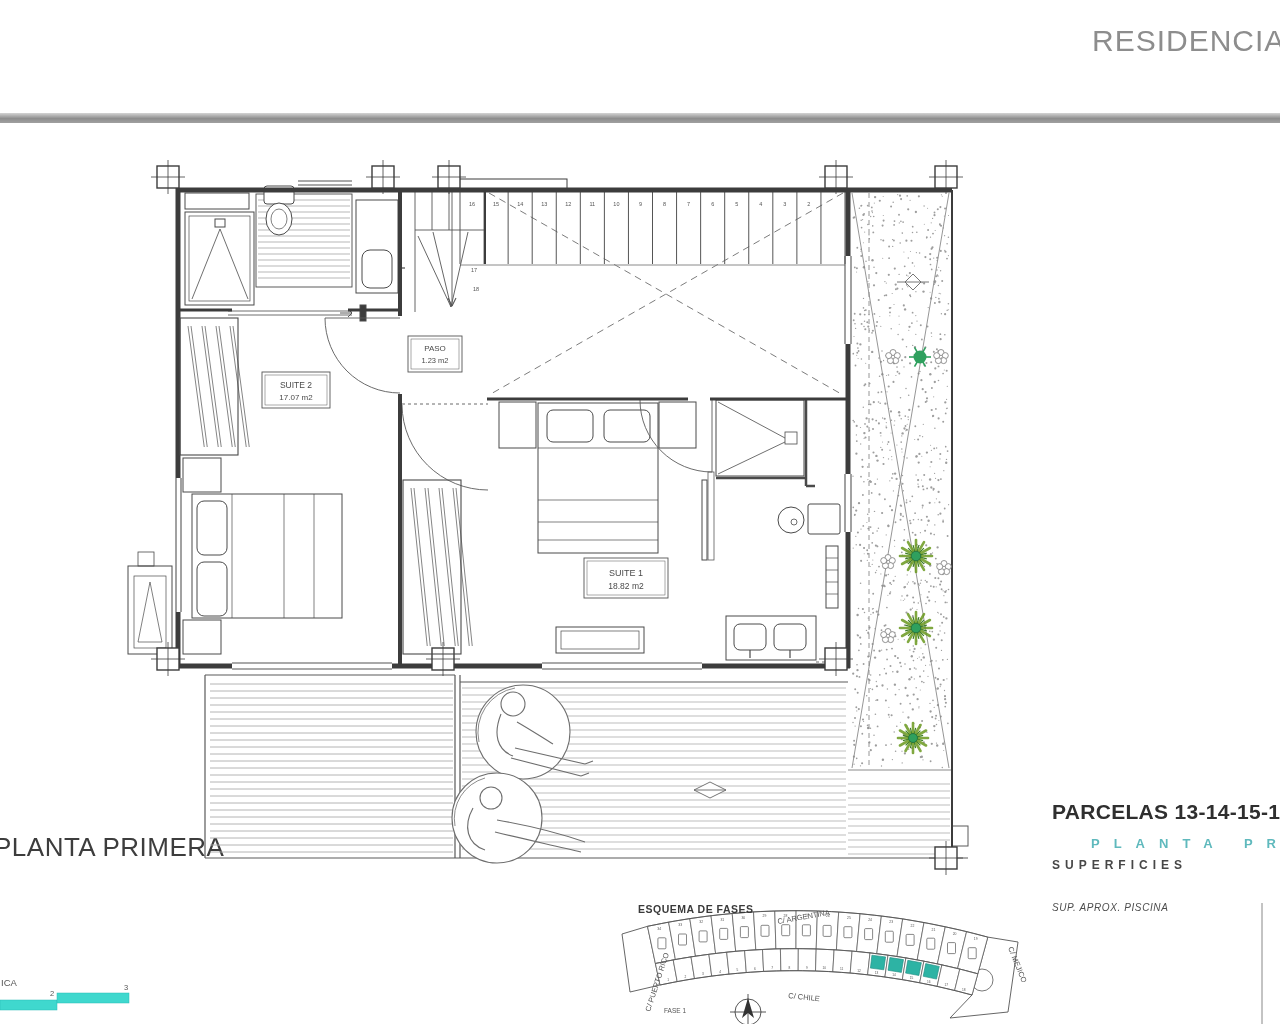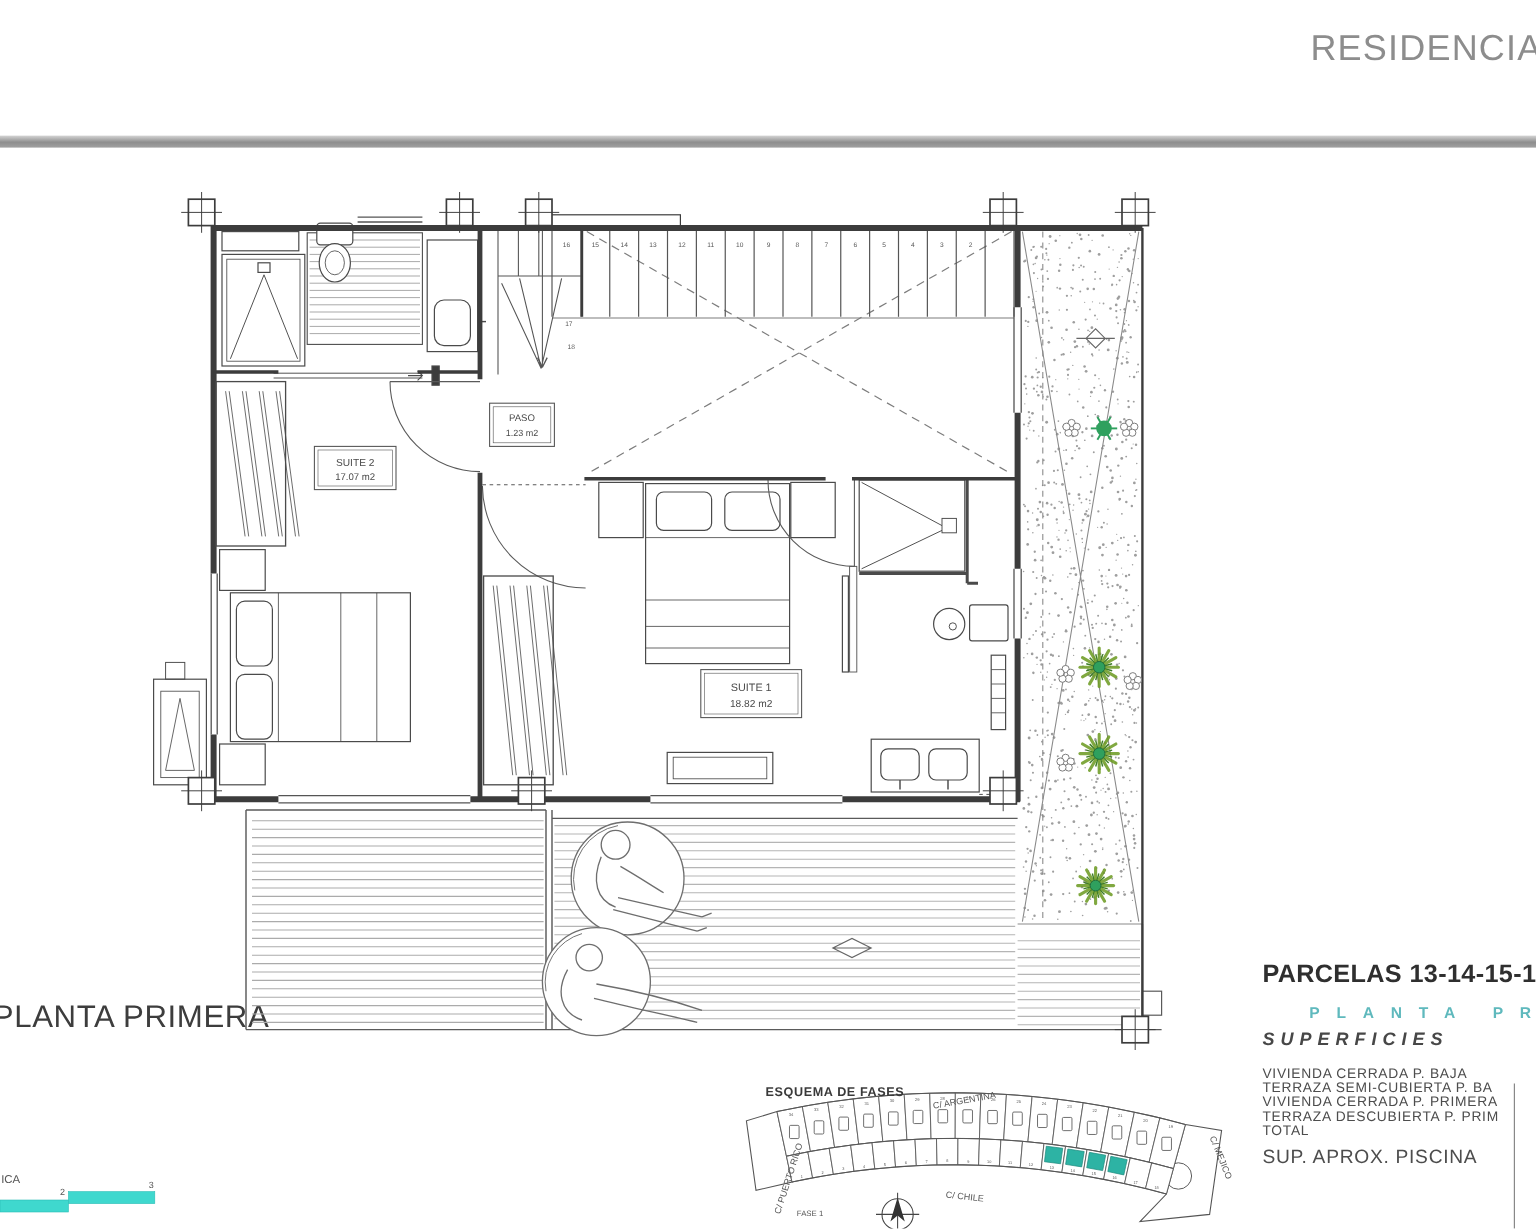--- a/index.html
+++ b/index.html
@@ -6,45 +6,38 @@
   body{width:1280px;height:1024px;position:relative;background:#ffffff;overflow:hidden;
        font-family:"Liberation Sans",sans-serif;}
   .abs{position:absolute;}
   #divider-bar{left:0;top:113px;width:1280px;height:10px;
       background:linear-gradient(to bottom,#d4d4d4 0%,#8e8e8e 55%,#a0a0a0 100%);}
   #header-title{left:1092px;top:24px;font-size:30px;color:#8d8d8d;letter-spacing:1px;white-space:nowrap;}
   #plan-title{left:-6px;top:832px;font-size:26px;color:#3d3d3d;letter-spacing:.5px;white-space:nowrap;}
   #titleblock{left:1052px;top:800px;width:228px;color:#4d4d4d;}
   #tb-parcelas{font-size:21px;font-weight:bold;color:#2f2f2f;white-space:nowrap;letter-spacing:.3px;}
   #tb-planta{margin-top:12px;font-size:13px;font-weight:bold;color:#5fb9bd;letter-spacing:14px;white-space:nowrap;padding-left:39px;}
-  #tb-superficies{margin-top:7px;font-size:15px;font-weight:bold;color:#474747;letter-spacing:5px;white-space:nowrap;font-style:italic;}
+  #tb-superficies{margin-top:7px;font-size:12px;font-weight:bold;color:#474747;letter-spacing:5px;white-space:nowrap;}
   .tb-row{font-size:11.5px;line-height:12px;letter-spacing:.6px;white-space:nowrap;color:#4d4d4d;}
   #tb-rows{margin-top:14px;}
-  #tb-pool{margin-top:10px;font-size:16px;letter-spacing:.6px;white-space:nowrap;}
+  #tb-pool{margin-top:30px;font-size:10px;letter-spacing:.6px;white-space:nowrap;font-style:italic;}
   svg{position:absolute;left:0;top:0;}
   svg text{font-family:"Liberation Sans",sans-serif;}
 </style>
 </head>
 <body>
 
 <div id="divider-bar" class="abs"></div>
 <div id="header-title" class="abs">RESIDENCIAL C</div>
 <div id="plan-title" class="abs">PLANTA PRIMERA</div>
 
 <div id="titleblock" class="abs">
   <div id="tb-parcelas">PARCELAS 13-14-15-16</div>
   <div id="tb-planta">PLANTA PR</div>
   <div id="tb-superficies">SUPERFICIES</div>
-  <div id="tb-rows">
-    <div class="tb-row">VIVIENDA CERRADA P. BAJA</div>
-    <div class="tb-row">TERRAZA SEMI-CUBIERTA P. BA</div>
-    <div class="tb-row">VIVIENDA CERRADA P. PRIMERA</div>
-    <div class="tb-row">TERRAZA DESCUBIERTA P. PRIM</div>
-    <div class="tb-row">TOTAL</div>
-  </div>
   <div id="tb-pool" class="tb-row">SUP. APROX. PISCINA</div>
 </div>
 
 <svg id="plan-svg" width="1280" height="1024" viewBox="0 0 1280 1024">
 
   <g id="g-stipple">
       <circle cx="853.0" cy="722.5" r="0.70" fill="#9e9e9e"></circle>
       <circle cx="873.2" cy="612.7" r="0.87" fill="#9e9e9e"></circle>
       <circle cx="884.6" cy="625.7" r="1.03" fill="#9e9e9e"></circle>
       <circle cx="905.1" cy="586.9" r="0.95" fill="#9e9e9e"></circle>

